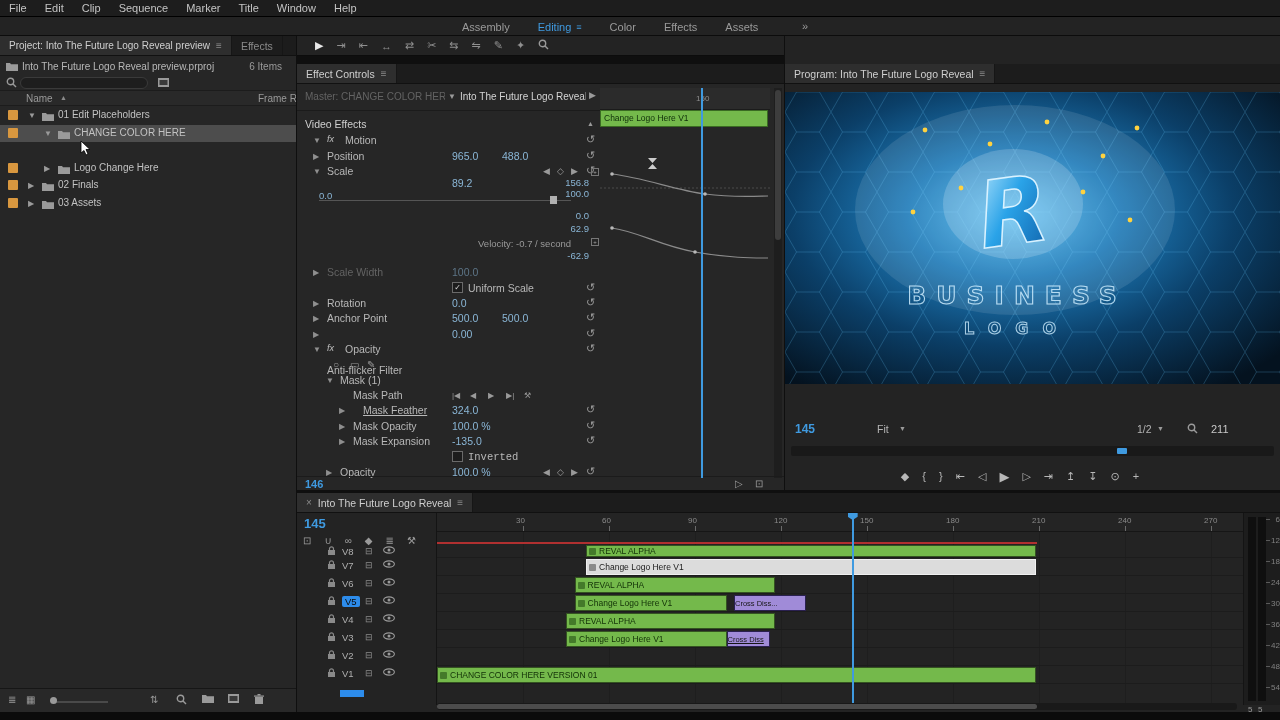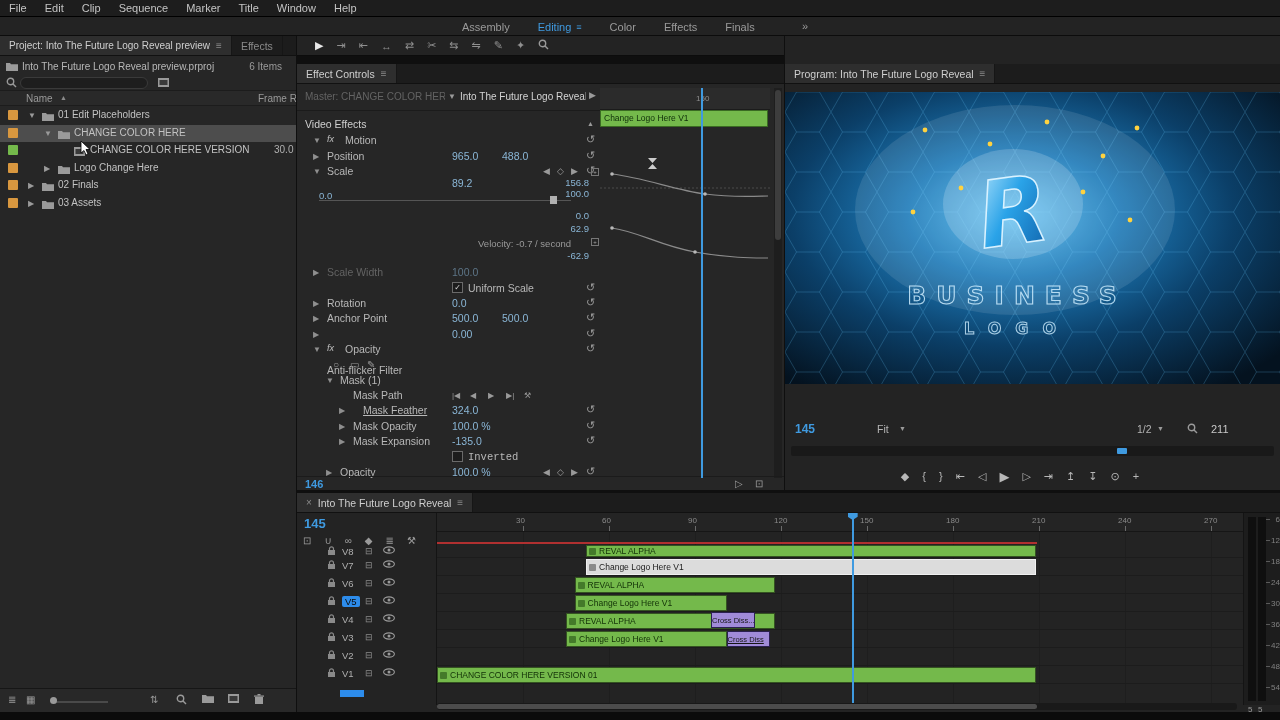--- a/index.html
+++ b/index.html
@@ -72,21 +72,21 @@
       <div class="menuitem">Help</div>
     </div>
 </div>
 
 <div class="abs" id="workspace-bar" style="left:0;top:17px;width:1280px;height:19px;background:#232323;border-bottom:1px solid #0c0c0c;">
   <div id="ws-tabs" style="position:absolute;left:462px;top:0;height:19px;display:flex;align-items:center;gap:28px;">
       <div class="wstab">Assembly</div>
       <div class="wstab active">Editing<span class="wsmenu">≡</span></div>
       <div class="wstab">Color</div>
       <div class="wstab">Effects</div>
-      <div class="wstab">Finals</div>
+      <div class="wstab">Assets</div>
     </div>
   <span class="g" style="left:802px;top:3px;font-size:11px;">»</span>
 </div>
 
 <div class="panel" id="project-panel" style="left:0;top:36px;width:296px;height:676px;">
   <div class="tabstrip" style="top:0;">
     <div class="tab" style="max-width:232px;text-align:center;">
       <span style="font-size:10px;overflow:hidden;white-space:nowrap;">Project: Into The Future Logo Reveal preview</span>
       <span class="pmenu">≡</span>
     </div>
@@ -122,29 +122,20 @@
           </svg></span>
         <span class="plabel" style="left: 58px;">01 Edit Placeholders</span>
       </div>
       <div class="prow sel" style="top: 17.5px;">
         <span class="chip" style="left: 8px; background: rgb(216, 151, 63);"></span>
         <span class="tw" style="left: 44px;">▼</span>
         <span class="picon" style="left: 58px;"><svg width="12" height="9" viewBox="0 0 12 9">
             <path d="M0 1h4l1 1.2h7V9H0z" fill="#9a9a9a"></path>
           </svg></span>
         <span class="plabel" style="left: 74px;">CHANGE COLOR HERE</span>
-      </div>
-      <div class="prow" style="top: 35px;">
-        <span class="chip" style="left: 8px; background: rgb(116, 185, 75);"></span>
-        <span class="picon" style="left: 74px;"><svg width="11" height="9" viewBox="0 0 11 9">
-            <rect width="11" height="9" fill="#9a9a9a"></rect>
-            <rect x="1.5" y="2" width="8" height="5" fill="#3a3a3a"></rect>
-          </svg></span>
-        <span class="plabel" style="left: 90px;">CHANGE COLOR HERE VERSION</span>
-        <span class="rate">30.0</span>
       </div>
       <div class="prow" style="top: 52.5px;">
         <span class="chip" style="left: 8px; background: rgb(216, 151, 63);"></span>
         <span class="tw" style="left: 44px;">▶</span>
         <span class="picon" style="left: 58px;"><svg width="12" height="9" viewBox="0 0 12 9">
             <path d="M0 1h4l1 1.2h7V9H0z" fill="#9a9a9a"></path>
           </svg></span>
         <span class="plabel" style="left: 74px;">Logo Change Here</span>
       </div>
       <div class="prow" style="top: 70px;">
@@ -609,21 +600,21 @@
         <span class="cliplabel">Change Logo Here V1</span>
       </div>
       <div class="clip green" style="left: 277.602px; top: 84px; width: 200.669px; height: 16px;">
         <span class="fxchip"></span>
         <span class="cliplabel">REVAL ALPHA</span>
       </div>
       <div class="clip green" style="left: 277.602px; top: 102px; width: 151.935px; height: 16px;">
         <span class="fxchip"></span>
         <span class="cliplabel">Change Logo Here V1</span>
       </div>
-      <div class="clip transition" style="left: 414px; top: 102px; width: 44px; height: 16px; margin-top: 17px;">
+      <div class="clip transition" style="left: 437px; top: 102px; width: 72px; height: 16px;">
         <span class="cliplabel">Cross Diss...</span>
       </div>
       <div class="clip green" style="left: 269.001px; top: 120px; width: 209.269px; height: 16px;">
         <span class="fxchip"></span>
         <span class="cliplabel">REVAL ALPHA</span>
       </div>
       <div class="clip green" style="left: 269.001px; top: 138px; width: 160.535px; height: 16px;">
         <span class="fxchip"></span>
         <span class="cliplabel">Change Logo Here V1</span>
       </div>

